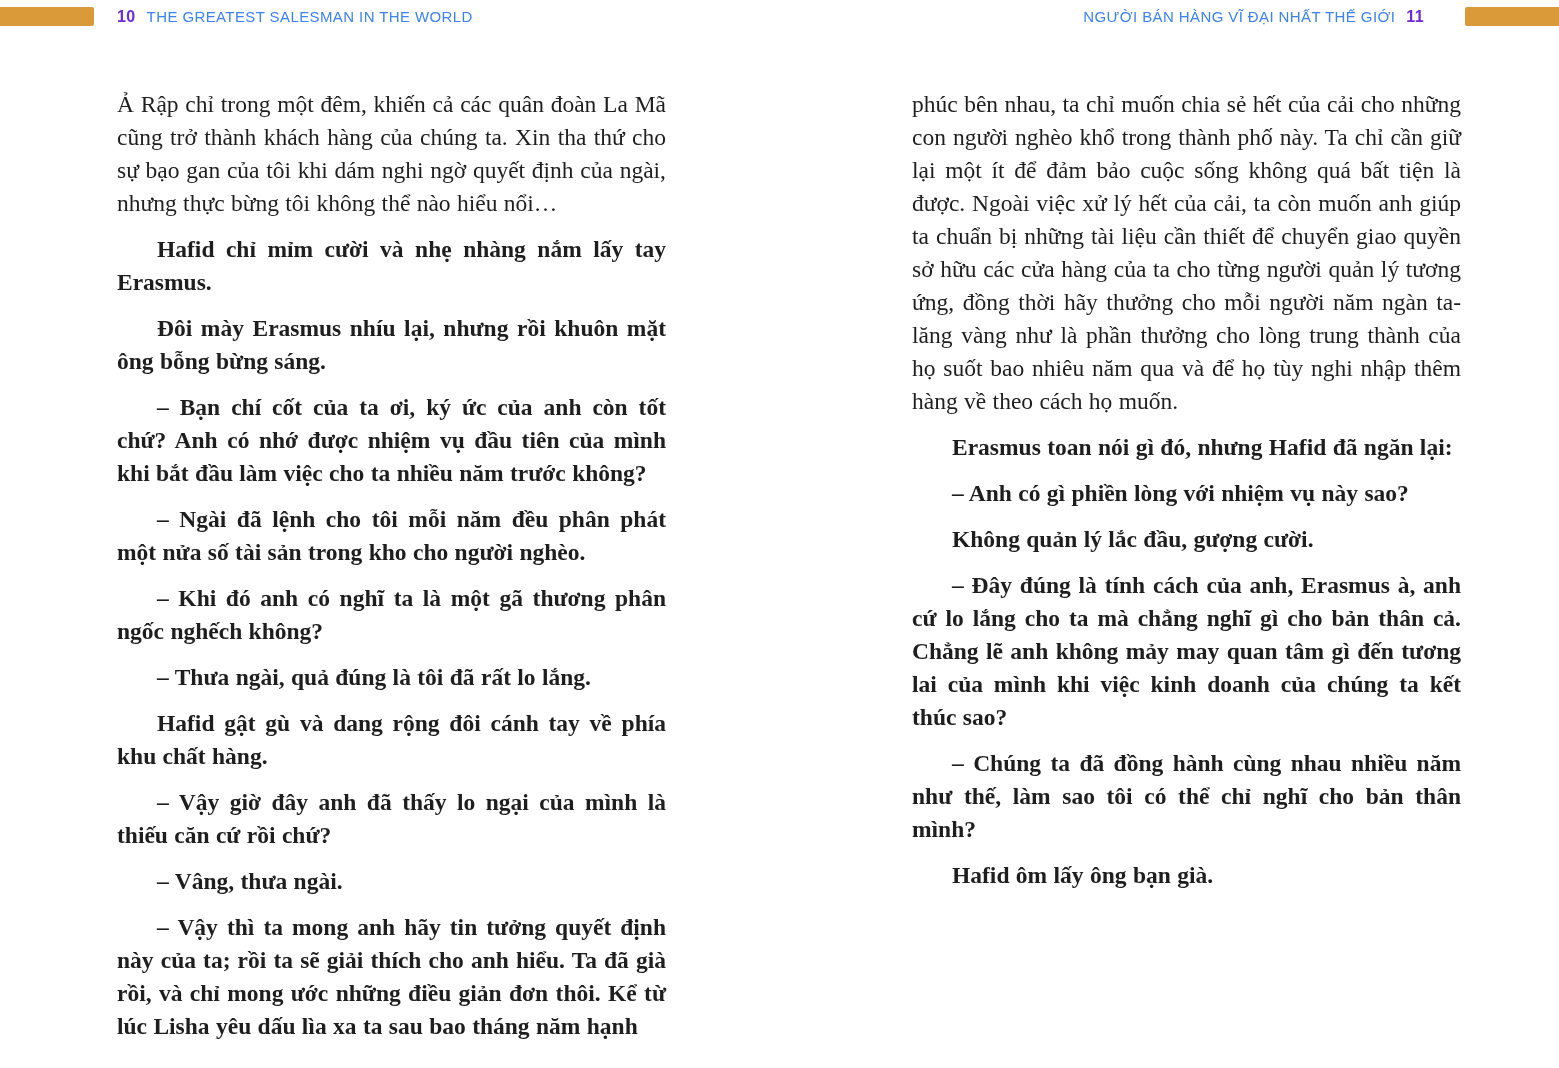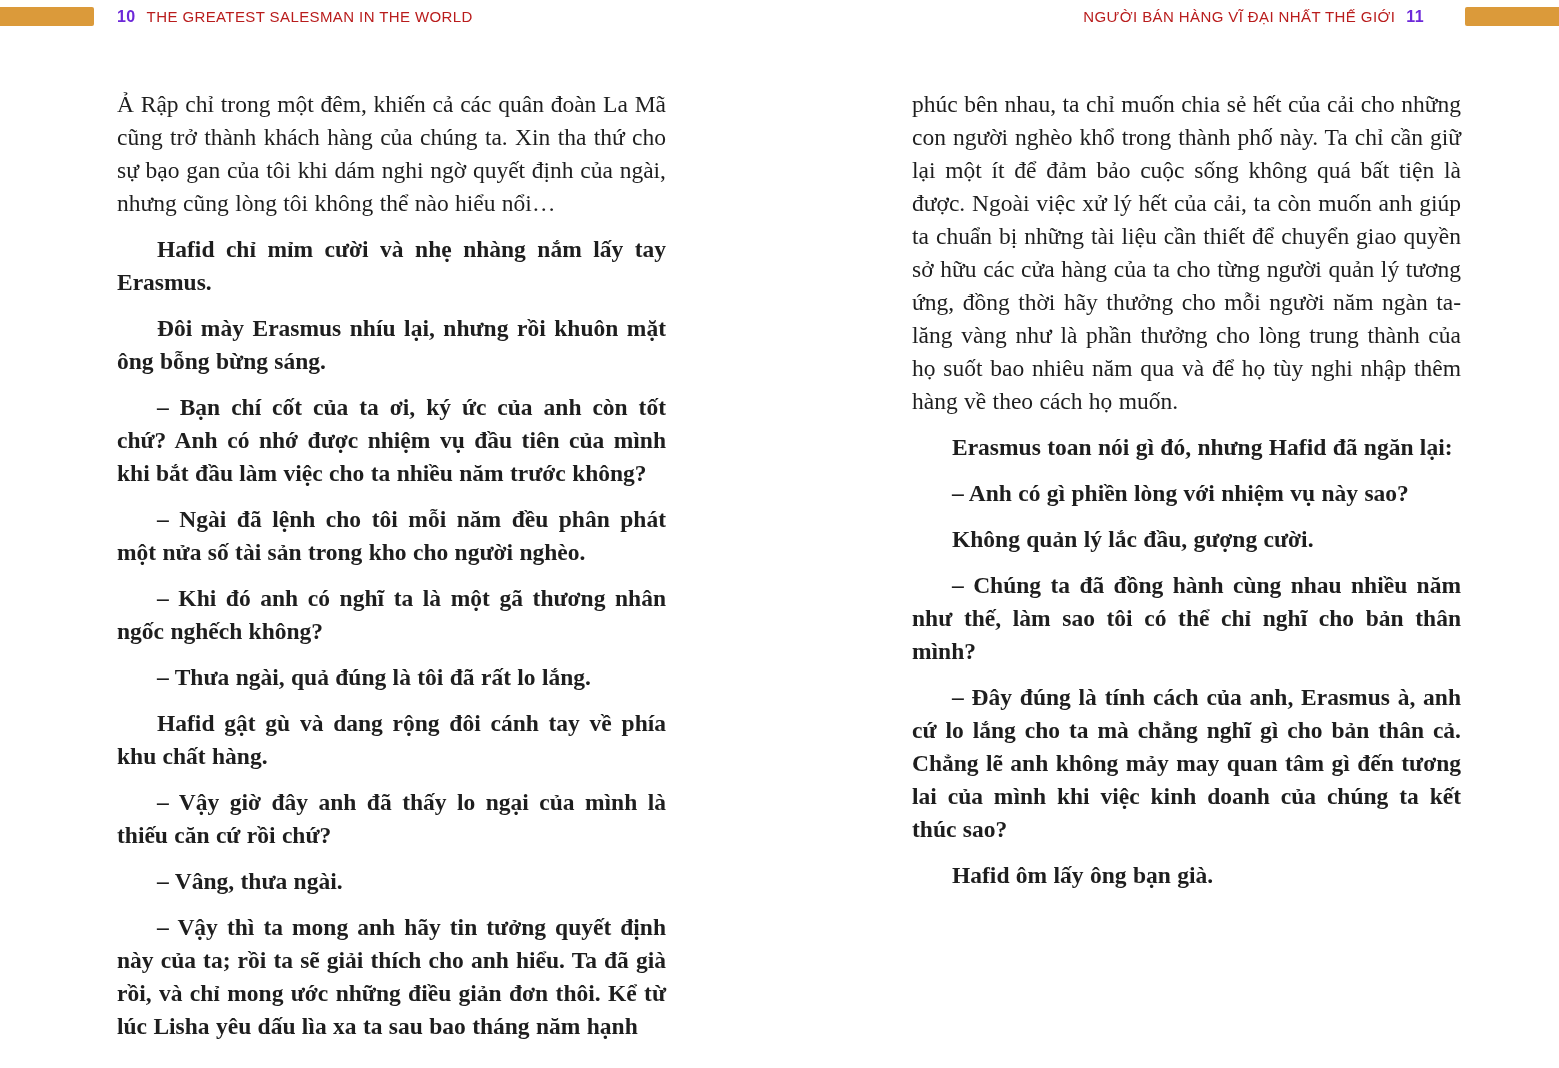--- a/index.html
+++ b/index.html
@@ -31,21 +31,21 @@
   .running-head.left  { left:117px; }
   .running-head.right { right:135px; text-align:right; }
   .pagenum {
     color:#6d28d9;
     font-weight:700;
     font-size:16px;
   }
   .running-head.left  .pagenum { margin-right:11px; }
   .running-head.right .pagenum { margin-left:11px; }
   .rh-title {
-    color:#b91c1c;
+    color:#3b82f6;
     font-weight:400;
   }
   .col {
     position:absolute;
     top:88px;
     width:549px;
     font-size:23.5px;
     line-height:33px;
   }
   .col.left-col  { left:117px; }
@@ -67,35 +67,35 @@
 
   <div class="running-head left">
     <span class="pagenum">10</span><span class="rh-title">THE GREATEST SALESMAN IN THE WORLD</span>
   </div>
 
   <div class="running-head right">
     <span class="rh-title">NGƯỜI BÁN HÀNG VĨ ĐẠI NHẤT THẾ GIỚI</span><span class="pagenum">11</span>
   </div>
 
   <section class="col left-col">
-      <p class="para">Ả Rập chỉ trong một đêm, khiến cả các quân đoàn La Mã cũng trở thành khách hàng của chúng ta. Xin tha thứ cho sự bạo gan của tôi khi dám nghi ngờ quyết định của ngài, nhưng cũng lòng tôi không thể nào hiểu nổi…</p>
+      <p class="para">Ả Rập chỉ trong một đêm, khiến cả các quân đoàn La Mã cũng trở thành khách hàng của chúng ta. Xin tha thứ cho sự bạo gan của tôi khi dám nghi ngờ quyết định của ngài, nhưng thực bừng tôi không thể nào hiểu nổi…</p>
       <p class="para indent">Hafid chỉ mỉm cười và nhẹ nhàng nắm lấy tay Erasmus.</p>
       <p class="para indent">Đôi mày Erasmus nhíu lại, nhưng rồi khuôn mặt ông bỗng bừng sáng.</p>
       <p class="para indent">– Bạn chí cốt của ta ơi, ký ức của anh còn tốt chứ? Anh có nhớ được nhiệm vụ đầu tiên của mình khi bắt đầu làm việc cho ta nhiều năm trước không?</p>
       <p class="para indent">– Ngài đã lệnh cho tôi mỗi năm đều phân phát một nửa số tài sản trong kho cho người nghèo.</p>
-      <p class="para indent">– Khi đó anh có nghĩ ta là một gã thương nhân ngốc nghếch không?</p>
+      <p class="para indent">– Khi đó anh có nghĩ ta là một gã thương phân ngốc nghếch không?</p>
       <p class="para indent">– Thưa ngài, quả đúng là tôi đã rất lo lắng.</p>
       <p class="para indent">Hafid gật gù và dang rộng đôi cánh tay về phía khu chất hàng.</p>
       <p class="para indent">– Vậy giờ đây anh đã thấy lo ngại của mình là thiếu căn cứ rồi chứ?</p>
       <p class="para indent">– Vâng, thưa ngài.</p>
       <p class="para indent">– Vậy thì ta mong anh hãy tin tưởng quyết định này của ta; rồi ta sẽ giải thích cho anh hiểu. Ta đã già rồi, và chỉ mong ước những điều giản đơn thôi. Kể từ lúc Lisha yêu dấu lìa xa ta sau bao tháng năm hạnh</p>
     </section>
   <section class="col right-col">
       <p class="para">phúc bên nhau, ta chỉ muốn chia sẻ hết của cải cho những con người nghèo khổ trong thành phố này. Ta chỉ cần giữ lại một ít để đảm bảo cuộc sống không quá bất tiện là được. Ngoài việc xử lý hết của cải, ta còn muốn anh giúp ta chuẩn bị những tài liệu cần thiết để chuyển giao quyền sở hữu các cửa hàng của ta cho từng người quản lý tương ứng, đồng thời hãy thưởng cho mỗi người năm ngàn ta-lăng vàng như là phần thưởng cho lòng trung thành của họ suốt bao nhiêu năm qua và để họ tùy nghi nhập thêm hàng về theo cách họ muốn.</p>
       <p class="para indent">Erasmus toan nói gì đó, nhưng Hafid đã ngăn lại:</p>
       <p class="para indent">– Anh có gì phiền lòng với nhiệm vụ này sao?</p>
       <p class="para indent">Không quản lý lắc đầu, gượng cười.</p>
+      <p class="para indent">– Đây đúng là tính cách của anh, Erasmus à, anh cứ lo lắng cho ta mà chẳng nghĩ gì cho bản thân cả. Chẳng lẽ anh không mảy may quan tâm gì đến tương lai của mình khi việc kinh doanh của chúng ta kết thúc sao?</p>
       <p class="para indent">– Chúng ta đã đồng hành cùng nhau nhiều năm như thế, làm sao tôi có thể chỉ nghĩ cho bản thân mình?</p>
-      <p class="para indent">– Đây đúng là tính cách của anh, Erasmus à, anh cứ lo lắng cho ta mà chẳng nghĩ gì cho bản thân cả. Chẳng lẽ anh không mảy may quan tâm gì đến tương lai của mình khi việc kinh doanh của chúng ta kết thúc sao?</p>
       <p class="para indent">Hafid ôm lấy ông bạn già.</p>
     </section>
 
 </div>
 
 </body></html>

